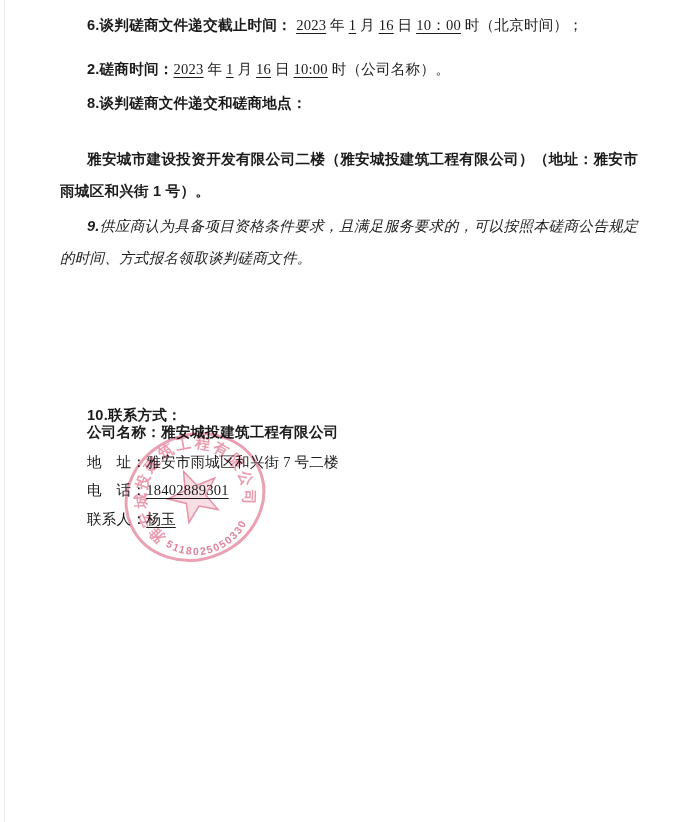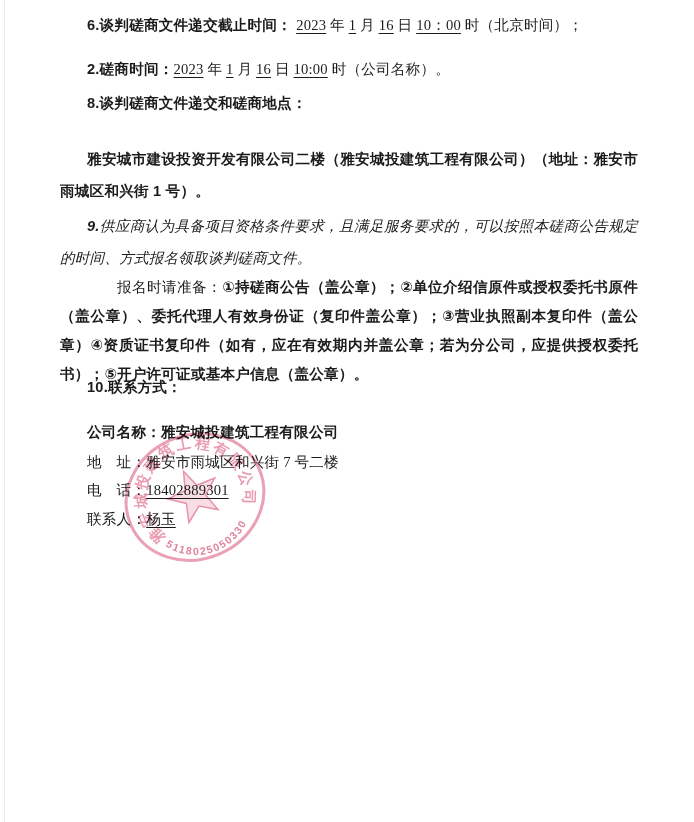--- a/index.html
+++ b/index.html
@@ -33,21 +33,21 @@
     text-underline-offset:3px;
   }
   
   #p6 {top:8px;line-height:34px;}
   #p7 {top:52px;line-height:34px;}
   #p8 {top:86px;line-height:34px;}
   #p8a{top:107px;line-height:32px;margin-top:36px;}
   #p8b{top:159px;line-height:22px;}
   #p9 {top:210px;line-height:32px;font-style:italic;}
   #p9b{top:273px;line-height:29px;text-indent:57px;}
-  #p10 {top:372px;}
+  #p10 {top:400px;}
   #p10a{top:418px;font-family:Liberation Mono, monospace;}
   #p10b{top:447px;}
   #p10c{top:475px;}
   #p10d{top:504px;}
   .seal{
     position:absolute;
     left:92px;top:404px;
     width:206px;height:186px;
     mix-blend-mode:multiply;
     opacity:0.82;
@@ -68,21 +68,20 @@
 
   <div class="para" id="p7"><span class="b">2.磋商时间：</span><span class="u">2023</span><span> 年 </span><span class="u">1</span><span> 月 </span><span class="u">16</span><span> 日 </span><span class="u">10:00</span><span> 时（公司名称）。</span></div>
 
   <div class="para b" id="p8">8.谈判磋商文件递交和磋商地点：</div>
 
   <div class="para b" id="p8a">雅安城市建设投资开发有限公司二楼（雅安城投建筑工程有限公司）（地址：雅安市雨城区和兴街 1 号）。</div>
 
 
   <div class="para" id="p9"><span class="b">9.</span><span>供应商认为具备项目资格条件要求，且满足服务要求的，可以按照本磋商公告规定的时间、方式报名领取谈判磋商文件。</span></div>
 
-  <div class="para" id="p9b"><span>报名时请准备：</span><span class="b">①持磋商公告（盖公章）；②单位介绍信原件或授权委托书原件（盖公章）、委托代理人有效身份证（复印件盖公章）；③营业执照副本复印件（盖公章）④资质证书复印件（如有，应在有效期内并盖公章；若为分公司，应提供授权委托书）；⑤开户许可证或基本户信息（盖公章）。</span></div>
 
   <div class="para b" id="p10">10.联系方式：</div>
 
   <div class="para b" id="p10a">公司名称：雅安城投建筑工程有限公司</div>
 
   <div class="para" id="p10b">地　址：雅安市雨城区和兴街 7 号二楼</div>
 
   <div class="para" id="p10c"><span>电　话：</span><span class="u">18402889301</span></div>
 
   <div class="para" id="p10d"><span>联系人：</span><span class="u">杨玉</span></div>

